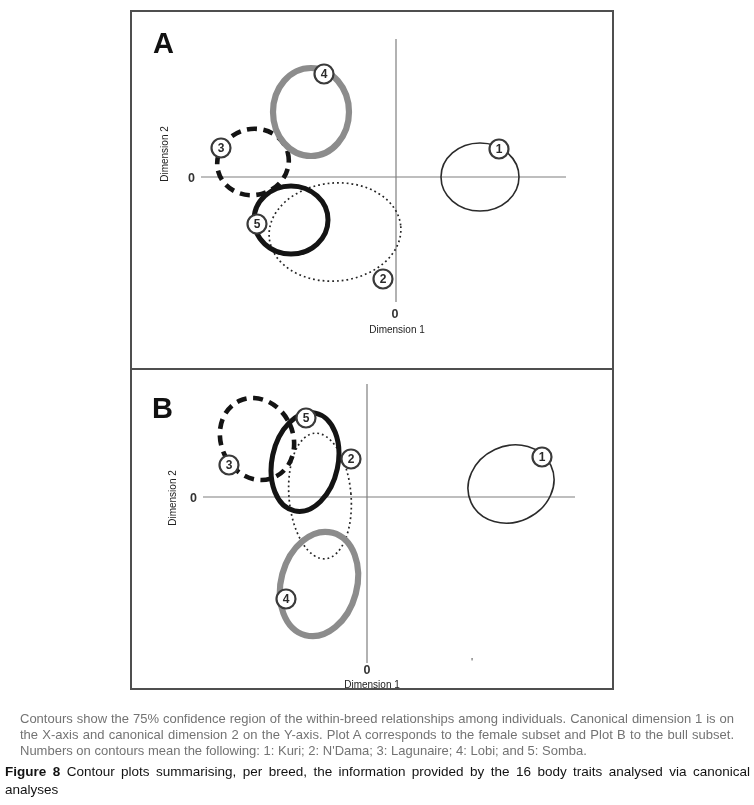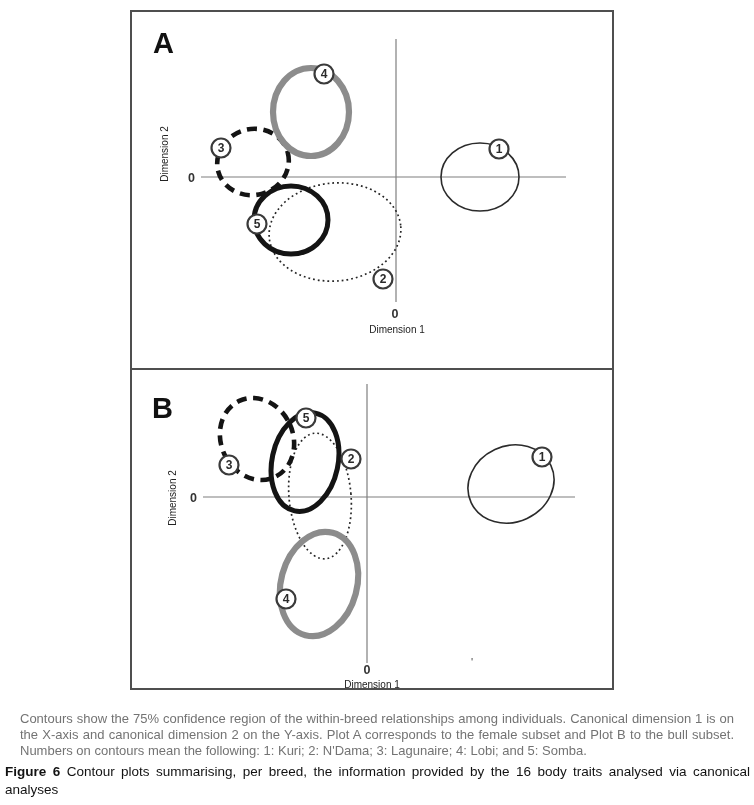--- a/index.html
+++ b/index.html
@@ -93,15 +93,15 @@
         <text x="65" y="132" text-anchor="end" font-size="12.5" font-weight="bold" fill="#333">0</text>
         <text x="235" y="304" text-anchor="middle" font-size="12.5" font-weight="bold" fill="#333">0</text>
         <text x="240" y="318" text-anchor="middle" font-size="10" fill="#222">Dimension 1</text>
         <text x="44" y="128" text-anchor="middle" font-size="10" fill="#222" transform="rotate(-90 44 128)">Dimension 2</text>
         <text x="340" y="296" text-anchor="middle" font-size="11" fill="#444">'</text>
       </svg>
   </div>
 
   <p class="caption">Contours show the 75% confidence region of the within-breed relationships among individuals. Canonical dimension 1 is on the X-axis and canonical dimension 2 on the Y-axis. Plot A corresponds to the female subset and Plot B to the bull subset. Numbers on contours mean the following: 1: Kuri; 2: N'Dama; 3: Lagunaire; 4: Lobi; and 5: Somba.</p>
 
-  <p class="figure-caption"><strong>Figure 6</strong> <span>Contour plots summarising, per breed, the information provided by the 16 body traits analysed via canonical analyses</span></p>
+  <p class="figure-caption"><strong>Figure 8</strong> <span>Contour plots summarising, per breed, the information provided by the 16 body traits analysed via canonical analyses</span></p>
 
 </div>
 
 </body></html>

